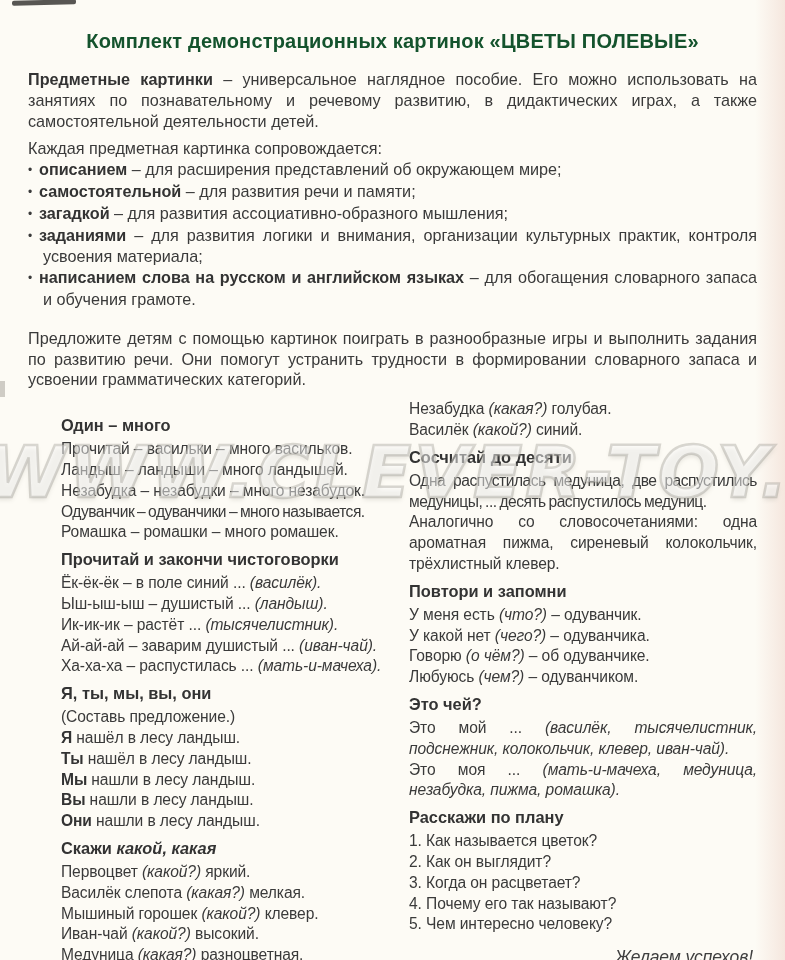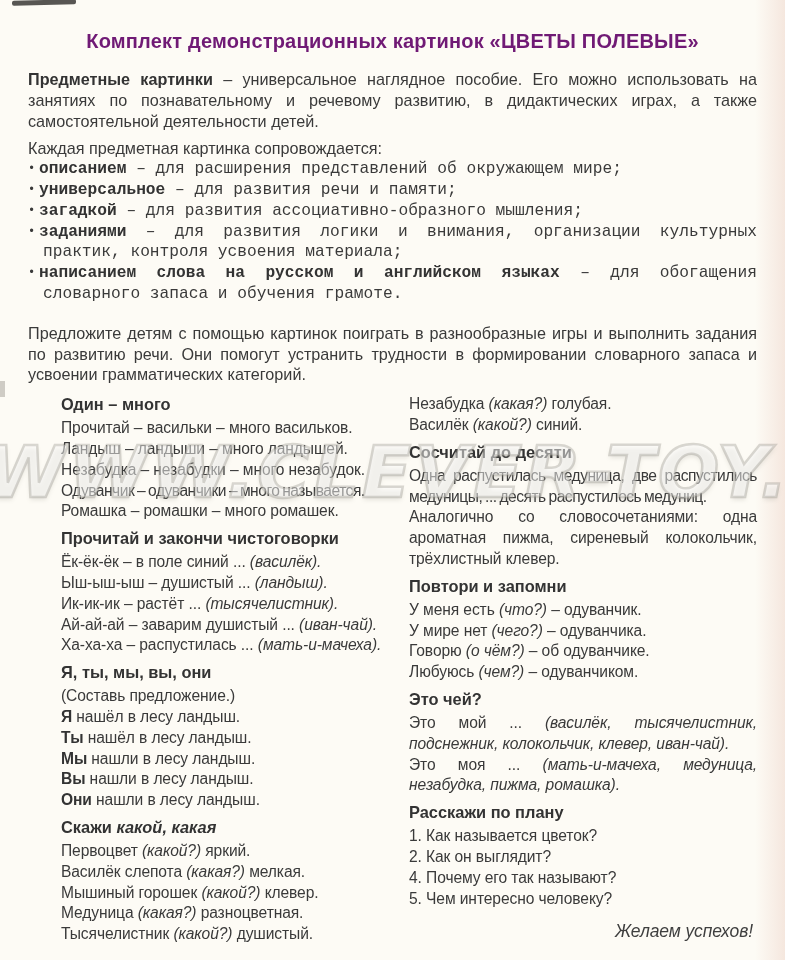--- a/index.html
+++ b/index.html
@@ -11,37 +11,37 @@
     position:relative;overflow:hidden;
     -webkit-font-smoothing:antialiased;
   }
   .page{position:absolute;inset:0;padding:24px 28px 0 28px;box-sizing:border-box;}
   .right-tint{position:absolute;top:0;right:0;width:30px;height:100%;
     background:linear-gradient(to right, rgba(246,230,222,0), #f5e7de);pointer-events:none;}
   .artifact-top{position:absolute;top:0;left:12px;width:64px;height:5px;background:#2e2d2b;
     border-radius:2px;transform:rotate(-1.5deg);opacity:.8;}
   .artifact-left{position:absolute;top:381px;left:0;width:5px;height:16px;background:#cfccc5;}
 
-  .title{font-size:20px;font-weight:700;text-align:center;color:#701a75;
+  .title{font-size:20px;font-weight:700;text-align:center;color:#14532d;
     margin:6px 0 16px;letter-spacing:.2px;}
   .para{font-size:16.2px;line-height:20.8px;margin:8px 0 7px;}
   .justify{text-align:justify;}
   .accompany-heading{margin:2px 0 0;}
-  .bullets{list-style:none;margin:0 0 18px;padding:0;font-family:Liberation Mono, monospace;}
+  .bullets{list-style:none;margin:0 0 18px;padding:0;}
   .bullets li{font-size:16.2px;line-height:20.8px;padding-left:15px;text-indent:-15px;text-align:justify;}
   .bullet{display:inline-block;text-indent:0;width:11px;font-size:12px;vertical-align:1px;color:#3a3a3a;}
   .bold{font-weight:700;color:#333;}
   .italic{font-style:italic;}
 
   .columns{display:flex;margin-top:9px;position:relative;z-index:2;}
   .col-left{width:360px;padding-left:33px;box-sizing:border-box;flex:none;}
   .col-right{flex:1;padding-left:21px;box-sizing:border-box;}
   .col-section{margin:0 0 2px;}
   .sec-heading{font-size:16.4px;font-weight:700;color:#333;margin:6px 0 3px;line-height:21px;}
-  .col-section:first-child .sec-heading{margin-top:0;}
+  .col-section:first-child .sec-heading{margin-top:16px;}
   .sec-line{font-size:15.6px;line-height:20.8px;letter-spacing:-0.1px;}
   .tight{letter-spacing:-0.5px;word-spacing:-1px;}
   .closing{text-align:right;font-style:italic;font-size:17.5px;margin-top:12px;padding-right:4px;color:#3f3f3f;}
 
   .watermark{
     position:absolute;left:-14px;top:430px;width:820px;
     font-family:"DejaVu Sans",sans-serif;
     font-size:72px;font-weight:700;font-style:italic;
     letter-spacing:3px;white-space:nowrap;
     color:rgba(255,255,255,0.45);
@@ -58,21 +58,21 @@
   <div class="artifact-left"></div>
 
   <h1 class="title">Комплект демонстрационных картинок «ЦВЕТЫ ПОЛЕВЫЕ»</h1>
 
   <p class="para justify"><span class="bold">Предметные картинки</span><span> – универсальное наглядное пособие. Его можно использовать на занятиях по познавательному и речевому развитию, в дидактических играх, а также самостоятельной деятельности детей.</span></p>
 
   <p class="para accompany-heading">Каждая предметная картинка сопровождается:</p>
 
   <ul class="bullets">
     <li><span class="bullet">•</span><span class="bold">описанием</span> <span>– для расширения представлений об окружающем мире;</span></li>
-    <li><span class="bullet">•</span><span class="bold">универсальное</span> <span>– для развития речи и памяти;</span></li>
+    <li><span class="bullet">•</span><span class="bold">самостоятельной</span> <span>– для развития речи и памяти;</span></li>
     <li><span class="bullet">•</span><span class="bold">загадкой</span> <span>– для развития ассоциативно-образного мышления;</span></li>
     <li><span class="bullet">•</span><span class="bold">заданиями</span> <span>– для развития логики и внимания, организации культурных практик, контроля усвоения материала;</span></li>
     <li><span class="bullet">•</span><span class="bold">написанием слова на русском и английском языках</span> <span>– для обогащения словарного запаса и обучения грамоте.</span></li>
   </ul>
 
   <p class="para justify">Предложите детям с помощью картинок поиграть в разнообразные игры и выполнить задания по развитию речи. Они помогут устранить трудности в формировании словарного запаса и усвоении грамматических категорий.</p>
 
   <div class="columns">
     <div class="col-left" id="col-left">
         <section class="col-section">
@@ -98,50 +98,52 @@
           <div class="sec-line"><span class="bold">Ты</span><span> нашёл в лесу ландыш.</span></div>
           <div class="sec-line"><span class="bold">Мы</span><span> нашли в лесу ландыш.</span></div>
           <div class="sec-line"><span class="bold">Вы</span><span> нашли в лесу ландыш.</span></div>
           <div class="sec-line"><span class="bold">Они</span><span> нашли в лесу ландыш.</span></div>
         </section>
         <section class="col-section">
           <div class="sec-heading"><span class="bold">Скажи </span><span class="bold italic">какой, какая</span></div>
           <div class="sec-line"><span>Первоцвет </span><span class="italic">(какой?)</span><span> яркий.</span></div>
           <div class="sec-line"><span>Василёк слепота </span><span class="italic">(какая?)</span><span> мелкая.</span></div>
           <div class="sec-line"><span>Мышиный горошек </span><span class="italic">(какой?)</span><span> клевер.</span></div>
+          <div class="sec-line"><span>Иван-чай </span><span class="italic">(какой?)</span><span> высокий.</span></div>
           <div class="sec-line"><span>Медуница </span><span class="italic">(какая?)</span><span> разноцветная.</span></div>
           <div class="sec-line"><span>Тысячелистник </span><span class="italic">(какой?)</span><span> душистый.</span></div>
         </section>
       </div>
     <div class="col-right" id="col-right">
         <section class="col-section">
           <div class="sec-line"><span>Незабудка </span><span class="italic">(какая?)</span><span> голубая.</span></div>
           <div class="sec-line"><span>Василёк </span><span class="italic">(какой?)</span><span> синий.</span></div>
         </section>
         <section class="col-section">
           <div class="sec-heading"><span class="bold">Сосчитай до десяти</span></div>
           <div class="sec-line justify tight"><span>Одна распустилась медуница, две распустились медуницы, ... десять распустилось медуниц.</span></div>
           <div class="sec-line justify"><span>Аналогично со словосочетаниями: одна ароматная пижма, сиреневый колокольчик, трёхлистный клевер.</span></div>
         </section>
         <section class="col-section">
           <div class="sec-heading"><span class="bold">Повтори и запомни</span></div>
           <div class="sec-line"><span>У меня есть </span><span class="italic">(что?)</span><span> – одуванчик.</span></div>
-          <div class="sec-line"><span>У мире нет </span><span class="italic">(чего?)</span><span> – одуванчика.</span></div>
+          <div class="sec-line"><span>У какой нет </span><span class="italic">(чего?)</span><span> – одуванчика.</span></div>
           <div class="sec-line"><span>Говорю </span><span class="italic">(о чём?)</span><span> – об одуванчике.</span></div>
           <div class="sec-line"><span>Любуюсь </span><span class="italic">(чем?)</span><span> – одуванчиком.</span></div>
         </section>
         <section class="col-section">
           <div class="sec-heading"><span class="bold">Это чей?</span></div>
           <div class="sec-line justify"><span>Это мой ... </span><span class="italic">(василёк, тысячелистник, подснежник, колокольчик, клевер, иван-чай).</span></div>
           <div class="sec-line justify"><span>Это моя ... </span><span class="italic">(мать-и-мачеха, медуница, незабудка, пижма, ромашка).</span></div>
         </section>
         <section class="col-section">
           <div class="sec-heading"><span class="bold">Расскажи по плану</span></div>
           <div class="sec-line"><span>1. Как называется цветок?</span></div>
           <div class="sec-line"><span>2. Как он выглядит?</span></div>
+          <div class="sec-line"><span>3. Когда он расцветает?</span></div>
           <div class="sec-line"><span>4. Почему его так называют?</span></div>
           <div class="sec-line"><span>5. Чем интересно человеку?</span></div>
         </section>
         <section class="col-section">
           <div class="sec-line closing"><span class="italic">Желаем успехов!</span></div>
         </section>
       </div>
   </div>
 
   <div class="watermark">WWW.CLEVER-TOY.RU</div>

